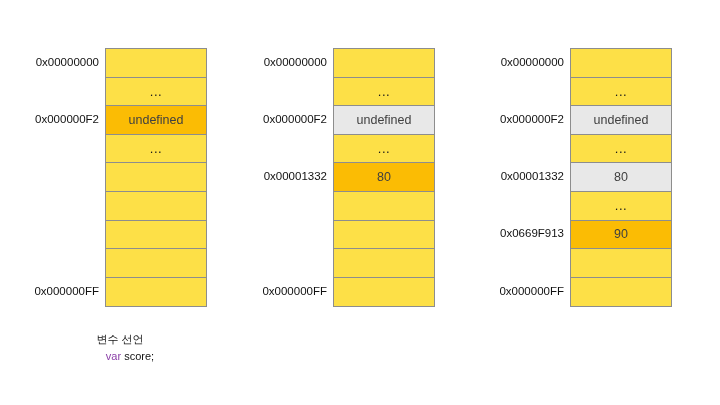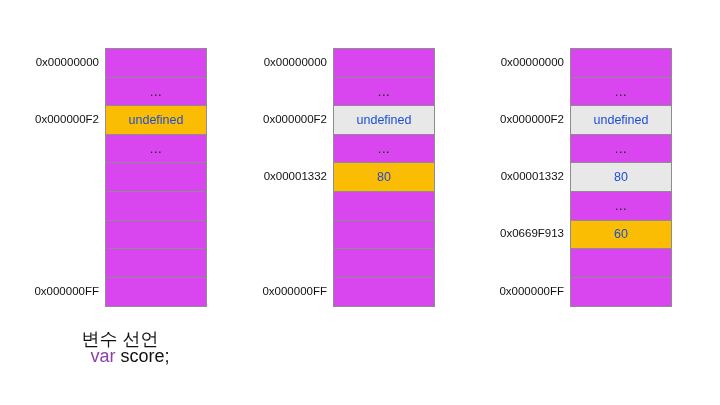--- a/index.html
+++ b/index.html
@@ -45,32 +45,32 @@
   .diagram.d2 .mem-table { left: 90px; }
 
   .mem-row {
     position: relative;
     height: 28.6px;
     box-sizing: border-box;
     border-bottom: 1px solid #8d8d8d;
     display: flex;
     align-items: center;
     justify-content: center;
-    background: #d946ef;
+    background: #fde047;
   }
   .mem-row:last-child {
     border-bottom: none;
   }
   .mem-row.fill-orange { background: #FBBC04; }
   .mem-row.fill-grey   { background: #E8E8E8; }
 
   .cell-text {
     font-size: 12.5px;
     line-height: 1;
-    color: #1d4ed8;
+    color: #404040;
     white-space: nowrap;
   }
   .cell-text.ellipsis {
     font-size: 13px;
     letter-spacing: 0.5px;
     color: #1a1a1a;
   }
 
   .addr-label {
     position: absolute;
@@ -83,21 +83,21 @@
     color: #111111;
     text-align: right;
   }
 
   .caption {
     position: absolute;
     left: 0;
     right: 0;
     top: 283px;
     text-align: center;
-    font-size: 18px;
+    font-size: 11px;
     line-height: 17px;
     color: #111111;
   }
   .caption .title   { display: block; }
   .caption .codeline{ display: block; margin-left: 20px; }
   .kw { color: #8B3FA8; }
 </style>
 </head>
 <body>
 
@@ -176,21 +176,21 @@
         </div>
         <div class="mem-row fill-grey">
           <span class="addr-label">0x00001332</span>
           <span class="cell-text">80</span>
         </div>
         <div class="mem-row">
           <span class="cell-text ellipsis">...</span>
         </div>
         <div class="mem-row fill-orange">
           <span class="addr-label">0x0669F913</span>
-          <span class="cell-text">60</span>
+          <span class="cell-text">90</span>
         </div>
         <div class="mem-row"></div>
         <div class="mem-row">
           <span class="addr-label">0x000000FF</span>
         </div>
       </div>
       <div class="caption">
       </div>
     </div>
   </div>

